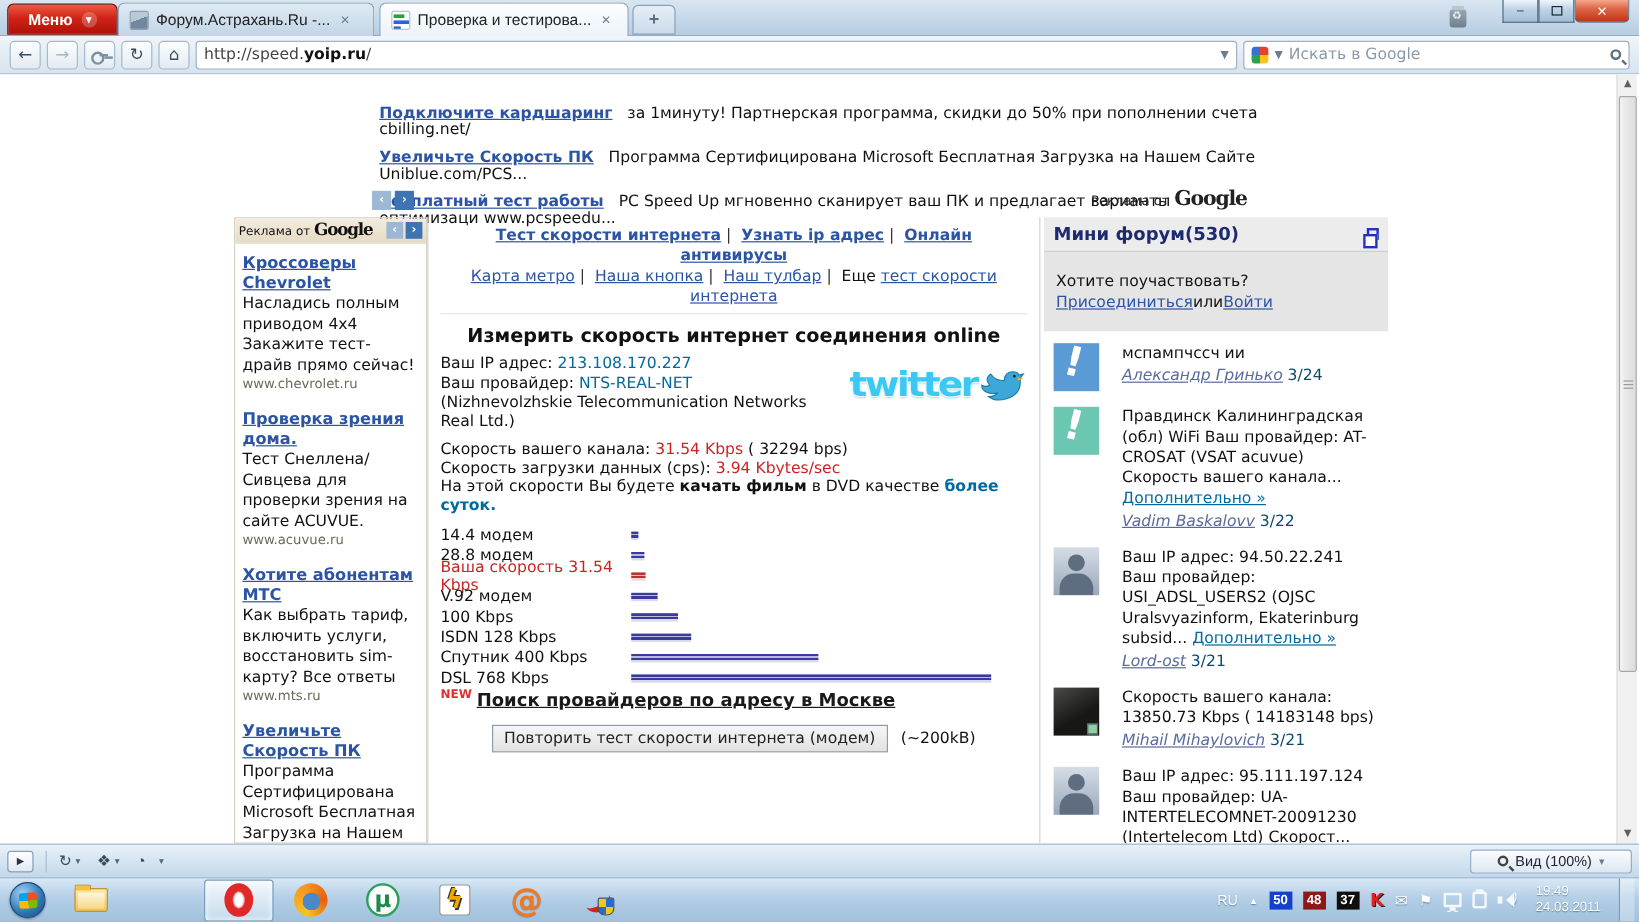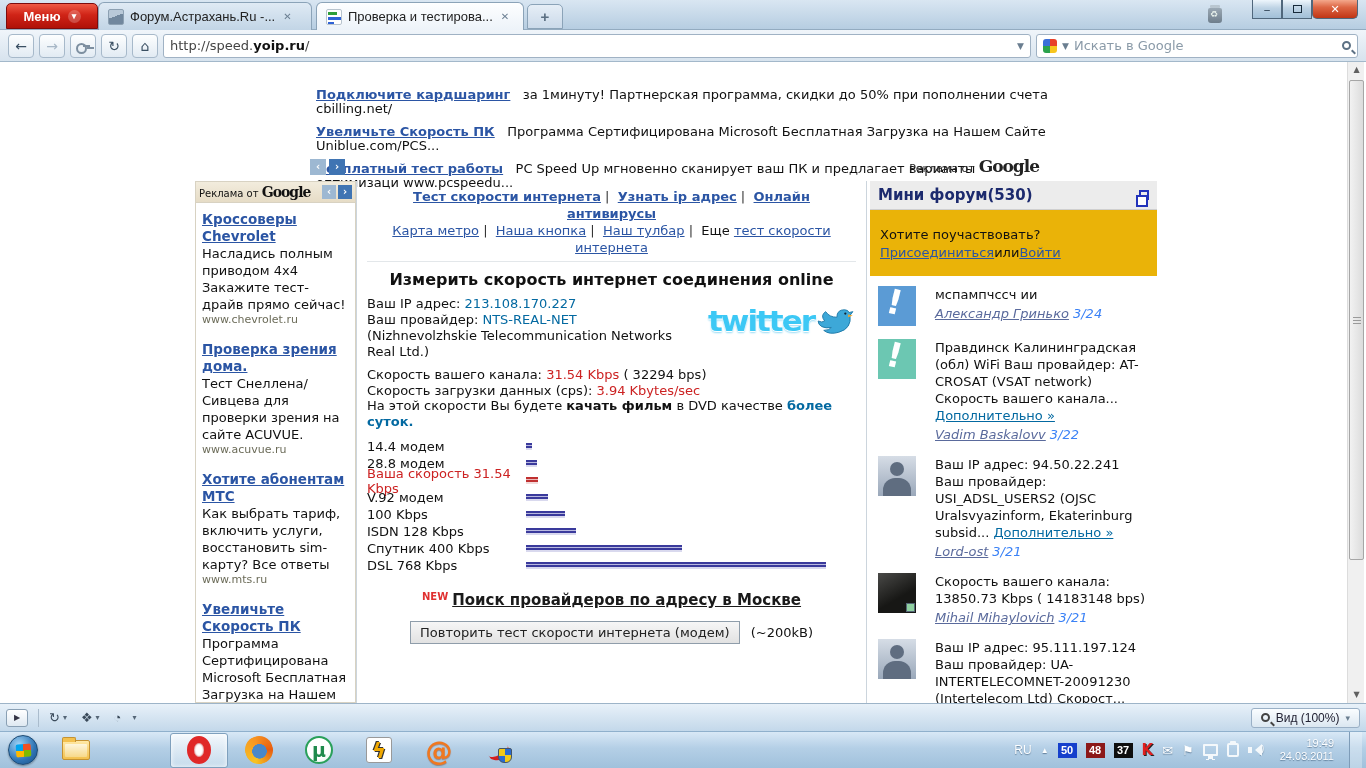--- a/index.html
+++ b/index.html
@@ -97,71 +97,71 @@
   .twlogo{font-size:31px;font-weight:bold;letter-spacing:-2px;color:#3cc8f5;
     text-shadow:0 1px 0 #fff,0 2px 2px #9adcf5;transform:scaleY(.92)}
   .bird{width:38px;height:30px}
   .speedinfo{margin-top:7px;line-height:15.5px}
   .chart{margin-top:9px}
   .crow{display:flex;align-items:center;height:17px}
   .clabel{width:159px;flex:0 0 auto}
   .bar{height:7px;background:linear-gradient(#3a3a9c 0 2px,#b9b9e0 2px 3px,#3a3a9c 3px 5px,#d9d9ee 5px 7px)}
   .crow[data-hl="true"] .clabel{color:#cc2222}
   .crow[data-hl="true"] .bar{background:linear-gradient(#c03030 0 2px,#eab9b9 2px 3px,#c03030 3px 5px,#f2dada 5px 7px)}
-  .newrow{text-align:center;margin-top:17px}
+  .newrow{text-align:left;}
   .newbadge{color:#e03030;font-size:10px;font-weight:bold;vertical-align:top;margin-right:4px}
   .newlink{color:#1a1a1a;font-weight:bold;font-size:15px;text-decoration:underline}
   .loading{text-align:center;margin-top:15px}
   .btnrow{text-align:center;margin-top:9px;height:29px;line-height:29px}
   .tbtn{font:13px "DejaVu Sans",sans-serif;color:#222;background:linear-gradient(#f6f6f6,#e2e2e2);
     border:1px solid #8f9daa;padding:3px 9px;cursor:pointer}
   .bsize{margin-left:7px}
   
   .rightcol{position:absolute;left:870px;top:119px;width:287px;height:522px;overflow:hidden}
   .forum-hd{display:flex;align-items:center;justify-content:space-between;
     background:#ececec;border-bottom:1px solid #cfcfcf;padding:5px 8px}
   .forum-title{font-weight:bold;font-size:15px;color:#1c2a6e}
   .popicon{width:10px;height:10px;border:2px solid #2233bb;position:relative}
   .popicon:before{content:"";position:absolute;left:-5px;top:3px;width:8px;height:8px;border:2px solid #2233bb;background:#fff}
-  .invite{padding:16px 10px 14px;background:#eab308;line-height:18px}
+  .invite{padding:16px 10px 14px;background:#e5e5e5;line-height:18px}
   .posts{padding:10px 8px 0}
   .post{display:flex;gap:19px;margin-bottom:13px}
   .avatar{width:38px;height:40px;flex:0 0 auto;position:relative;overflow:hidden}
   .avatar[data-kind="excl-blue"]{background:#5b9bd5}
   .avatar[data-kind="excl-teal"]{background:#6cc7b2}
   .avatar[data-kind="excl-blue"]:before,.avatar[data-kind="excl-teal"]:before{
     content:"!";position:absolute;left:9px;top:-4px;font:bold 34px "DejaVu Sans",sans-serif;color:#fff;transform:rotate(14deg)}
   .avatar[data-kind="person"]{background:linear-gradient(#d6dde6,#9aa8ba)}
   .avatar[data-kind="person"]:before{content:"";position:absolute;left:12px;top:6px;width:14px;height:14px;border-radius:50%;background:#5f6d80}
   .avatar[data-kind="person"]:after{content:"";position:absolute;left:5px;top:22px;width:28px;height:18px;border-radius:12px 12px 0 0;background:#5f6d80}
   .avatar[data-kind="photo"]{background:linear-gradient(150deg,#4a4a48,#171715 60%)}
   .avatar[data-kind="photo"]:after{content:"";position:absolute;right:1px;bottom:1px;width:7px;height:7px;background:#8fd0a0;border:1px solid #567}
   .post-bd{line-height:17px;font-size:13px}
   .morelnk{color:#0369a1}
   .authrow{margin-top:2px}
   .auth{font-style:italic;color:#5a6a9c;text-decoration:underline}
-  .pdate{font-style:italic;color:#3b82f6;margin-left:4px}
+  .pdate{color:#0c4a6e;margin-left:4px}
   
   .vscroll{position:absolute;top:62px;right:2px;width:17px;height:641px;background:#f0f0f0;border-left:1px solid #dcdcdc}
   .sar{position:absolute;left:1px;width:15px;height:16px;color:#606060;font-size:8px;text-align:center;line-height:16px}
   .sthumb{position:absolute;left:1px;top:18px;width:15px;height:480px;background:linear-gradient(90deg,#f2f2f2,#dcdcdc);
     border:1px solid #a6a6a6;border-radius:2px}
   .sthumb:after{content:"";position:absolute;left:3px;top:50%;width:8px;height:1px;background:#9a9a9a;
     box-shadow:0 3px 0 #9a9a9a,0 -3px 0 #9a9a9a}
   
   .statusbar{position:absolute;top:703px;left:0;width:1366px;height:28px;
     background:linear-gradient(#e8f1f9,#c3d8ea);border-top:1px solid #9db4c8;
     display:flex;align-items:center;padding:0 6px;font:12px "Liberation Sans",sans-serif;color:#2a3b4c}
   .panelbtn{width:22px;height:18px;border:1px solid #8aa0b4;border-radius:3px;background:linear-gradient(#fff,#dfe9f2);
     display:flex;align-items:center;justify-content:center;font-size:8px;color:#334}
   .sbsep{width:1px;height:18px;background:#aabccd;margin:0 10px}
   .sbtn{display:flex;align-items:center;gap:3px;margin-right:14px;color:#3a4a5a;font-size:13px}
   .sbtn .caret{font-size:8px;color:#56githубb;color:#567}
   .viewbtn{margin-left:auto;display:flex;align-items:center;gap:6px;border:1px solid #9ab0c6;border-radius:3px;
-    background:linear-gradient(#fafdff,#dbe7f1);padding:2px 9px;color:#223}
+    background:linear-gradient(#fafdff,#dbe7f1);padding:2px 22px;color:#223}
   .mag.dark{border-color:#444}
   .mag.dark:after{background:#444}
   
   .taskbar{position:absolute;top:731px;left:0;width:1366px;height:37px;
     background:linear-gradient(#d8e8f6,#b4cfe6 45%,#a0c1dc);border-top:1px solid #8fb0cc;
     display:flex;align-items:center}
   .start{width:46px;height:37px;display:flex;align-items:center;justify-content:center}
   .orb{width:30px;height:30px;border-radius:50%;background:radial-gradient(circle at 35% 30%,#9ed2f5,#2f74b4 60%,#174e84);
     border:1px solid #1c4a74;display:flex;align-items:center;justify-content:center;box-shadow:0 1px 2px rgba(0,0,0,.35)}
   .flag{width:15px;height:13px;border-radius:2px;transform:rotate(-4deg);
@@ -201,21 +201,21 @@
   .kasp{font:bold 15px "DejaVu Sans",sans-serif;color:#e02020;text-shadow:1px 1px 0 #222}
   .trico{font-size:13px;line-height:13px}
   .ic-net{width:15px;height:12px;border:2px solid #f4f8fb;border-radius:1px;position:relative}
   .ic-net:after{content:"";position:absolute;left:3px;bottom:-5px;width:5px;height:3px;background:#f4f8fb;box-shadow:-3px 2px 0 -1px #f4f8fb,3px 2px 0 -1px #f4f8fb}
   .ic-clip{width:12px;height:14px;border:2px solid #f4f8fb;border-radius:2px;position:relative}
   .ic-clip:before{content:"";position:absolute;left:1px;top:-4px;width:6px;height:3px;background:#f4f8fb;border-radius:1px}
   .spk{position:relative;width:17px;height:14px}
   .spk:before{content:"";position:absolute;left:0;top:4px;width:4px;height:6px;background:#f4f8fb}
   .spk:after{content:"";position:absolute;left:1px;top:1px;border:6px solid transparent;border-right:7px solid #f4f8fb}
   .spkw{position:absolute;left:13px;top:0px;font-size:11px;color:#f4f8fb}
-  .clock{text-align:right;font-size:11px;line-height:13px;padding:0 6px}
+  .clock{text-align:left;font-size:11px;line-height:13px;padding:0 6px}
   .showdesk{width:13px;height:37px;border-left:1px solid #7e9cb8;background:rgba(255,255,255,.3)}
 </style>
 </head>
 <body>
 
 <div id="screen">
 
   <div class="titlebar">
     <div class="menu-btn">
       <span>Меню</span>
@@ -458,21 +458,21 @@
               <span>мспампчссч ии</span>
               <div class="authrow">
                 <span class="auth">Александр Гринько</span><span class="pdate">3/24</span>
               </div>
             </span>
           </div>
 
           <div class="post">
             <span class="avatar" data-kind="excl-teal"></span>
             <span class="post-bd">
-              <span>Правдинск Калининградская (обл) WiFi Ваш провайдер: AT-CROSAT (VSAT network) Скорость вашего канала... </span><span class="lnk morelnk">Дополнительно »</span>
+              <span>Правдинск Калининградская (обл) WiFi Ваш провайдер: AT-CROSAT (VSAT acuvue) Скорость вашего канала... </span><span class="lnk morelnk">Дополнительно »</span>
               <div class="authrow">
                 <span class="auth">Vadim Baskalovv</span><span class="pdate">3/22</span>
               </div>
             </span>
           </div>
 
           <div class="post">
             <span class="avatar" data-kind="person"></span>
             <span class="post-bd">
               <span>Ваш IP адрес: 94.50.22.241 Ваш провайдер: USI_ADSL_USERS2 (OJSC Uralsvyazinform, Ekaterinburg subsid... </span><span class="lnk morelnk">Дополнительно »</span>

